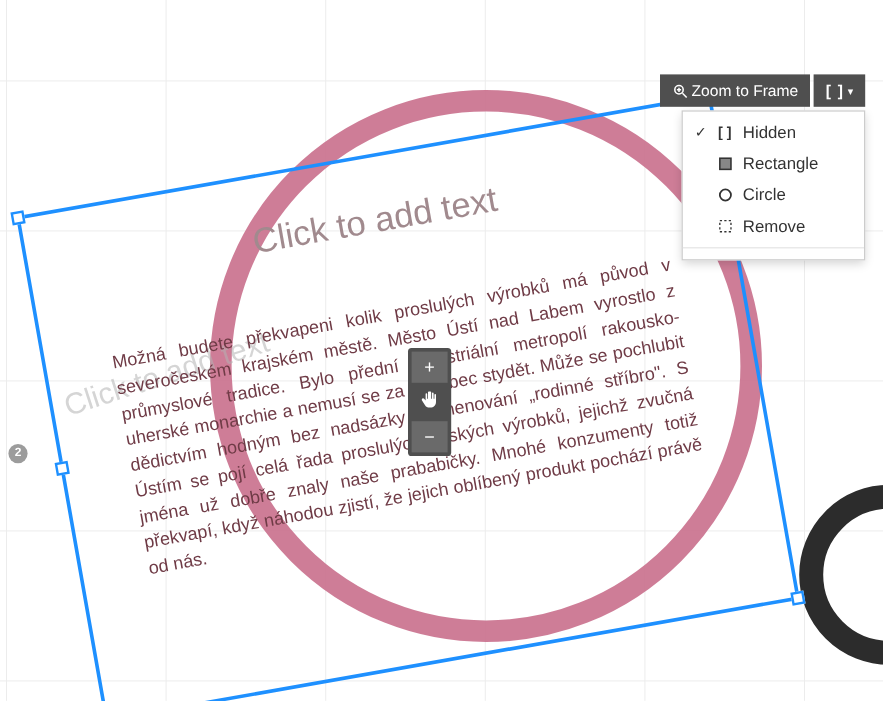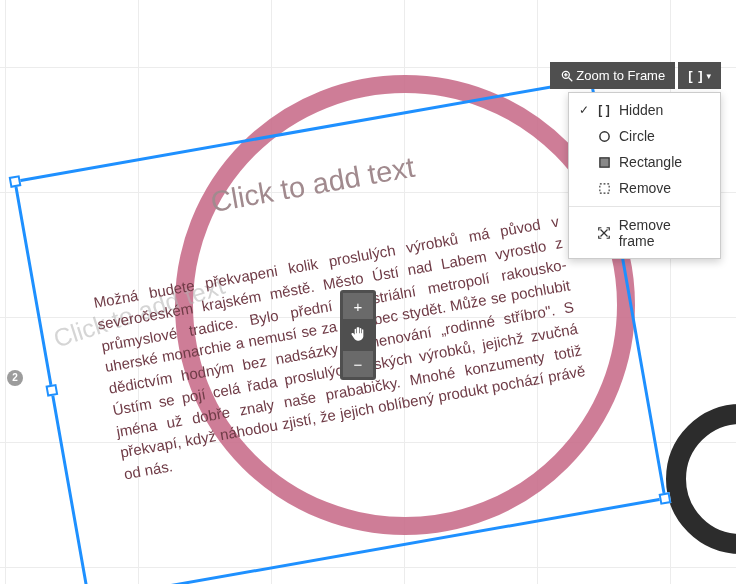--- a/index.html
+++ b/index.html
@@ -248,53 +248,39 @@
   <div class="dropdown">
     <div class="item">
       <span class="check">✓</span>
       <span class="ico" style="font-size:12px;font-weight:700;">[ ]</span>
       <span>Hidden</span>
     </div>
     <div class="item">
       <span class="check"></span>
       <span class="ico">
         <svg width="13" height="13" viewBox="0 0 14 14">
-            <circle cx="7" cy="7" r="5" fill="none" stroke="#333" stroke-width="1.6"></circle>
-          </svg>
-      </span>
-      <span>Circle</span>
+            <rect x="2" y="2" width="10" height="10" fill="#888" stroke="#333" stroke-width="1.4"></rect>
+          </svg>
+      </span>
+      <span>Rectangle</span>
     </div>
     <div class="item">
       <span class="check"></span>
       <span class="ico">
         <svg width="13" height="13" viewBox="0 0 14 14">
-            <rect x="2" y="2" width="10" height="10" fill="#888" stroke="#333" stroke-width="1.4"></rect>
-          </svg>
-      </span>
-      <span>Rectangle</span>
+            <circle cx="7" cy="7" r="5" fill="none" stroke="#333" stroke-width="1.6"></circle>
+          </svg>
+      </span>
+      <span>Circle</span>
     </div>
     <div class="item">
       <span class="check"></span>
       <span class="ico">
         <svg width="13" height="13" viewBox="0 0 14 14">
             <rect x="2" y="2" width="10" height="10" fill="none" stroke="#333" stroke-width="1.2" stroke-dasharray="2 2"></rect>
           </svg>
       </span>
       <span>Remove</span>
     </div>
     <div class="sep"></div>
-    <div class="item">
-      <span class="check"></span>
-      <span class="ico">
-        <svg width="14" height="14" viewBox="0 0 16 16" stroke="#333" stroke-width="1.4" fill="none">
-          <path d="M2 5V2h3"></path>
-            <path d="M14 5V2h-3"></path>
-            <path d="M2 11v3h3"></path>
-            <path d="M14 11v3h-3"></path>
-          <line x1="4" y1="4" x2="12" y2="12"></line>
-            <line x1="12" y1="4" x2="4" y2="12"></line>
-        </svg>
-      </span>
-      <span>Remove frame</span>
-    </div>
   </div>
 
 </div>
 
 </body></html>

